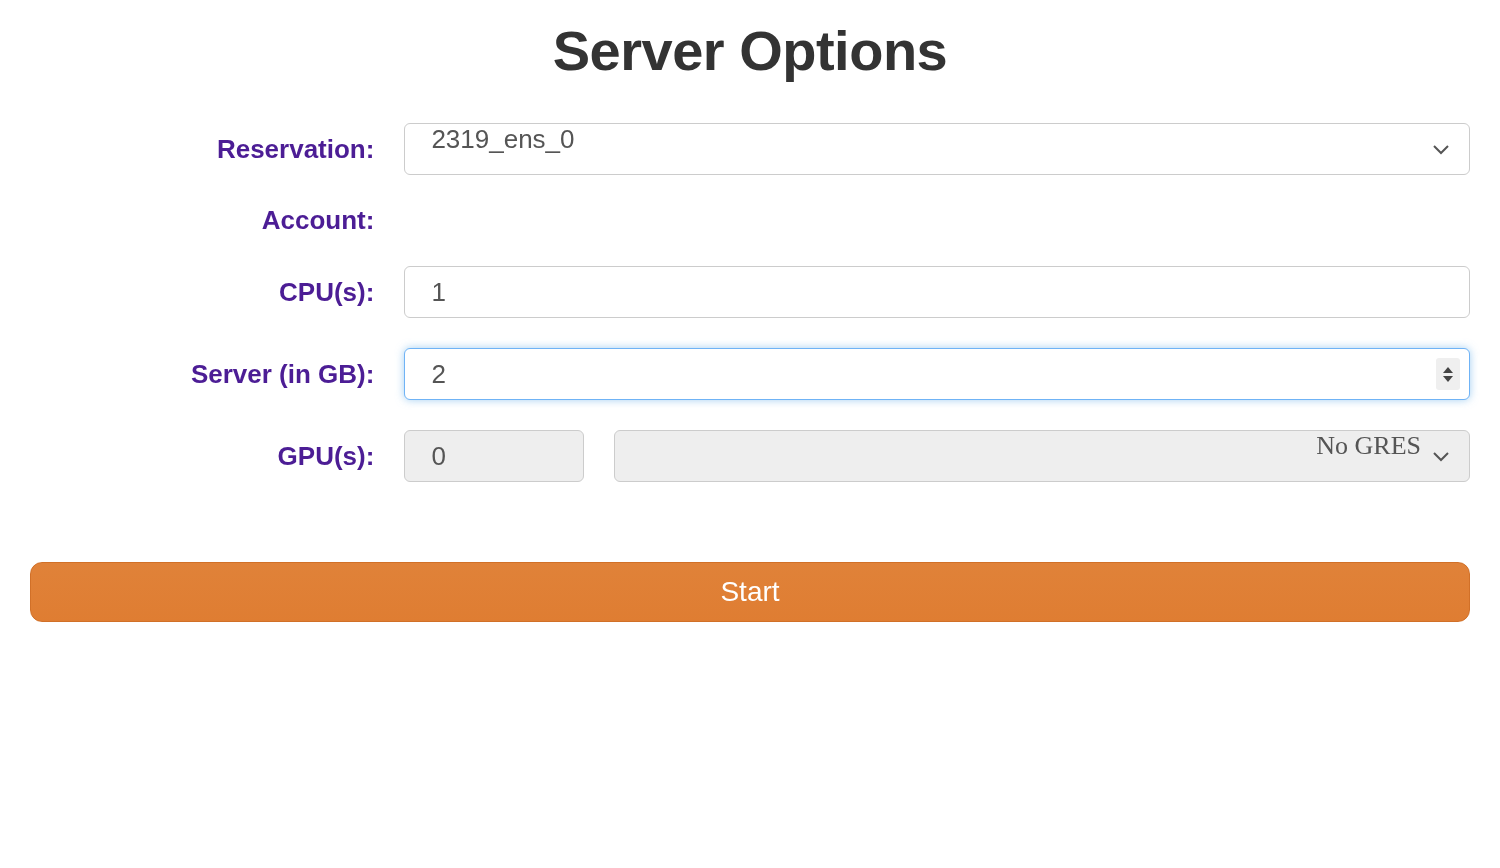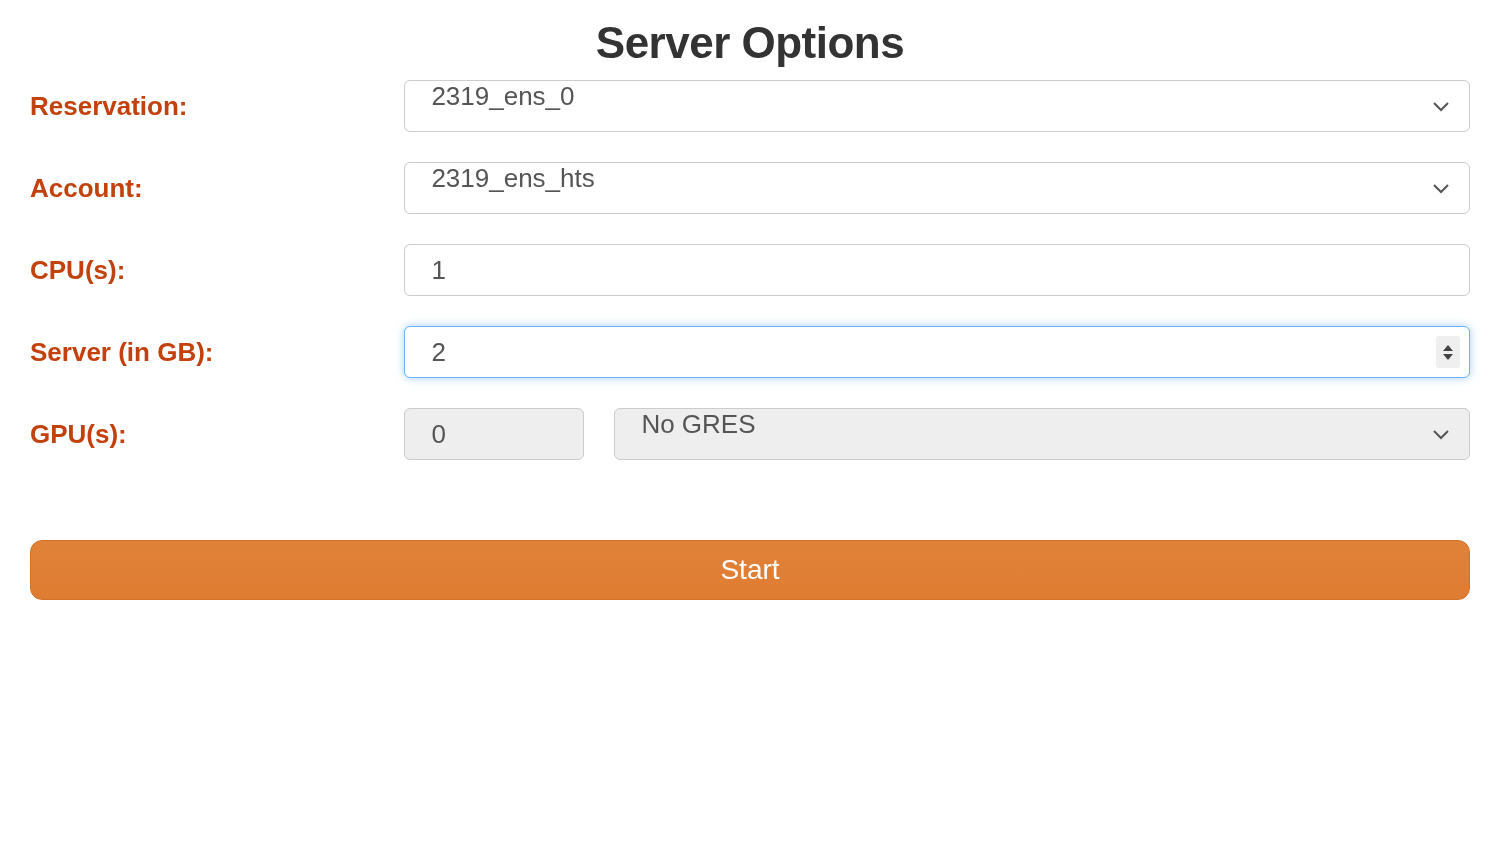--- a/index.html
+++ b/index.html
@@ -12,37 +12,38 @@
       background: #ffffff;
       color: #333;
       padding: 18px;
     }
     .container {
       max-width: 1440px;
       margin: 0 auto;
     }
     h1.title {
       text-align: center;
-      font-size: 44px;
+      font-size: 56px;
       font-weight: 700;
       color: #333333;
-      margin-bottom: 12px;
+      margin-bottom: 40px;
       letter-spacing: -0.5px;
     }
     .form-row {
       display: flex;
       align-items: center;
       margin-bottom: 30px;
     }
     .label-col {
       flex: 0 0 26%;
+      text-align: right;
       padding-right: 30px;
       font-size: 26px;
       font-weight: 700;
-      color: #c2410c;
+      color: #4c1d95;
     }
     .field-col {
       flex: 1;
       display: flex;
       gap: 30px;
     }
     .select-wrapper, .input-wrapper {
       position: relative;
       flex: 1;
     }
@@ -119,21 +120,22 @@
       color: #555;
       cursor: not-allowed;
     }
     .gpu-count {
       flex: 0 0 180px;
     }
     .gpu-gres {
       flex: 1;
     }
     .gpu-gres .select-field {
-      text-align: left;
+      text-align: right;
+      font-family: Liberation Serif, serif;
     }
     .start-btn {
       display: block;
       width: 100%;
       height: 60px;
       margin-top: 80px;
       background: #e1813a;
       background: linear-gradient(#e08239, #df7d32);
       border: 1px solid #d17028;
       border-radius: 12px;
@@ -159,30 +161,20 @@
           <svg viewBox="0 0 18 12">
               <polyline points="2,3 9,10 16,3"></polyline>
             </svg>
         </span>
       </div>
     </div>
   </div>
 
   <div class="form-row">
     <div class="label-col">Account:</div>
-    <div class="field-col">
-      <div class="select-wrapper">
-        <div class="select-field">2319_ens_hts</div>
-        <span class="chevron">
-          <svg viewBox="0 0 18 12">
-              <polyline points="2,3 9,10 16,3"></polyline>
-            </svg>
-        </span>
-      </div>
-    </div>
   </div>
 
 
   <div class="form-row">
     <div class="label-col">CPU(s):</div>
     <div class="field-col">
       <div class="input-wrapper">
         <input type="text" class="text-field" value="1" style="">
       </div>
     </div>

